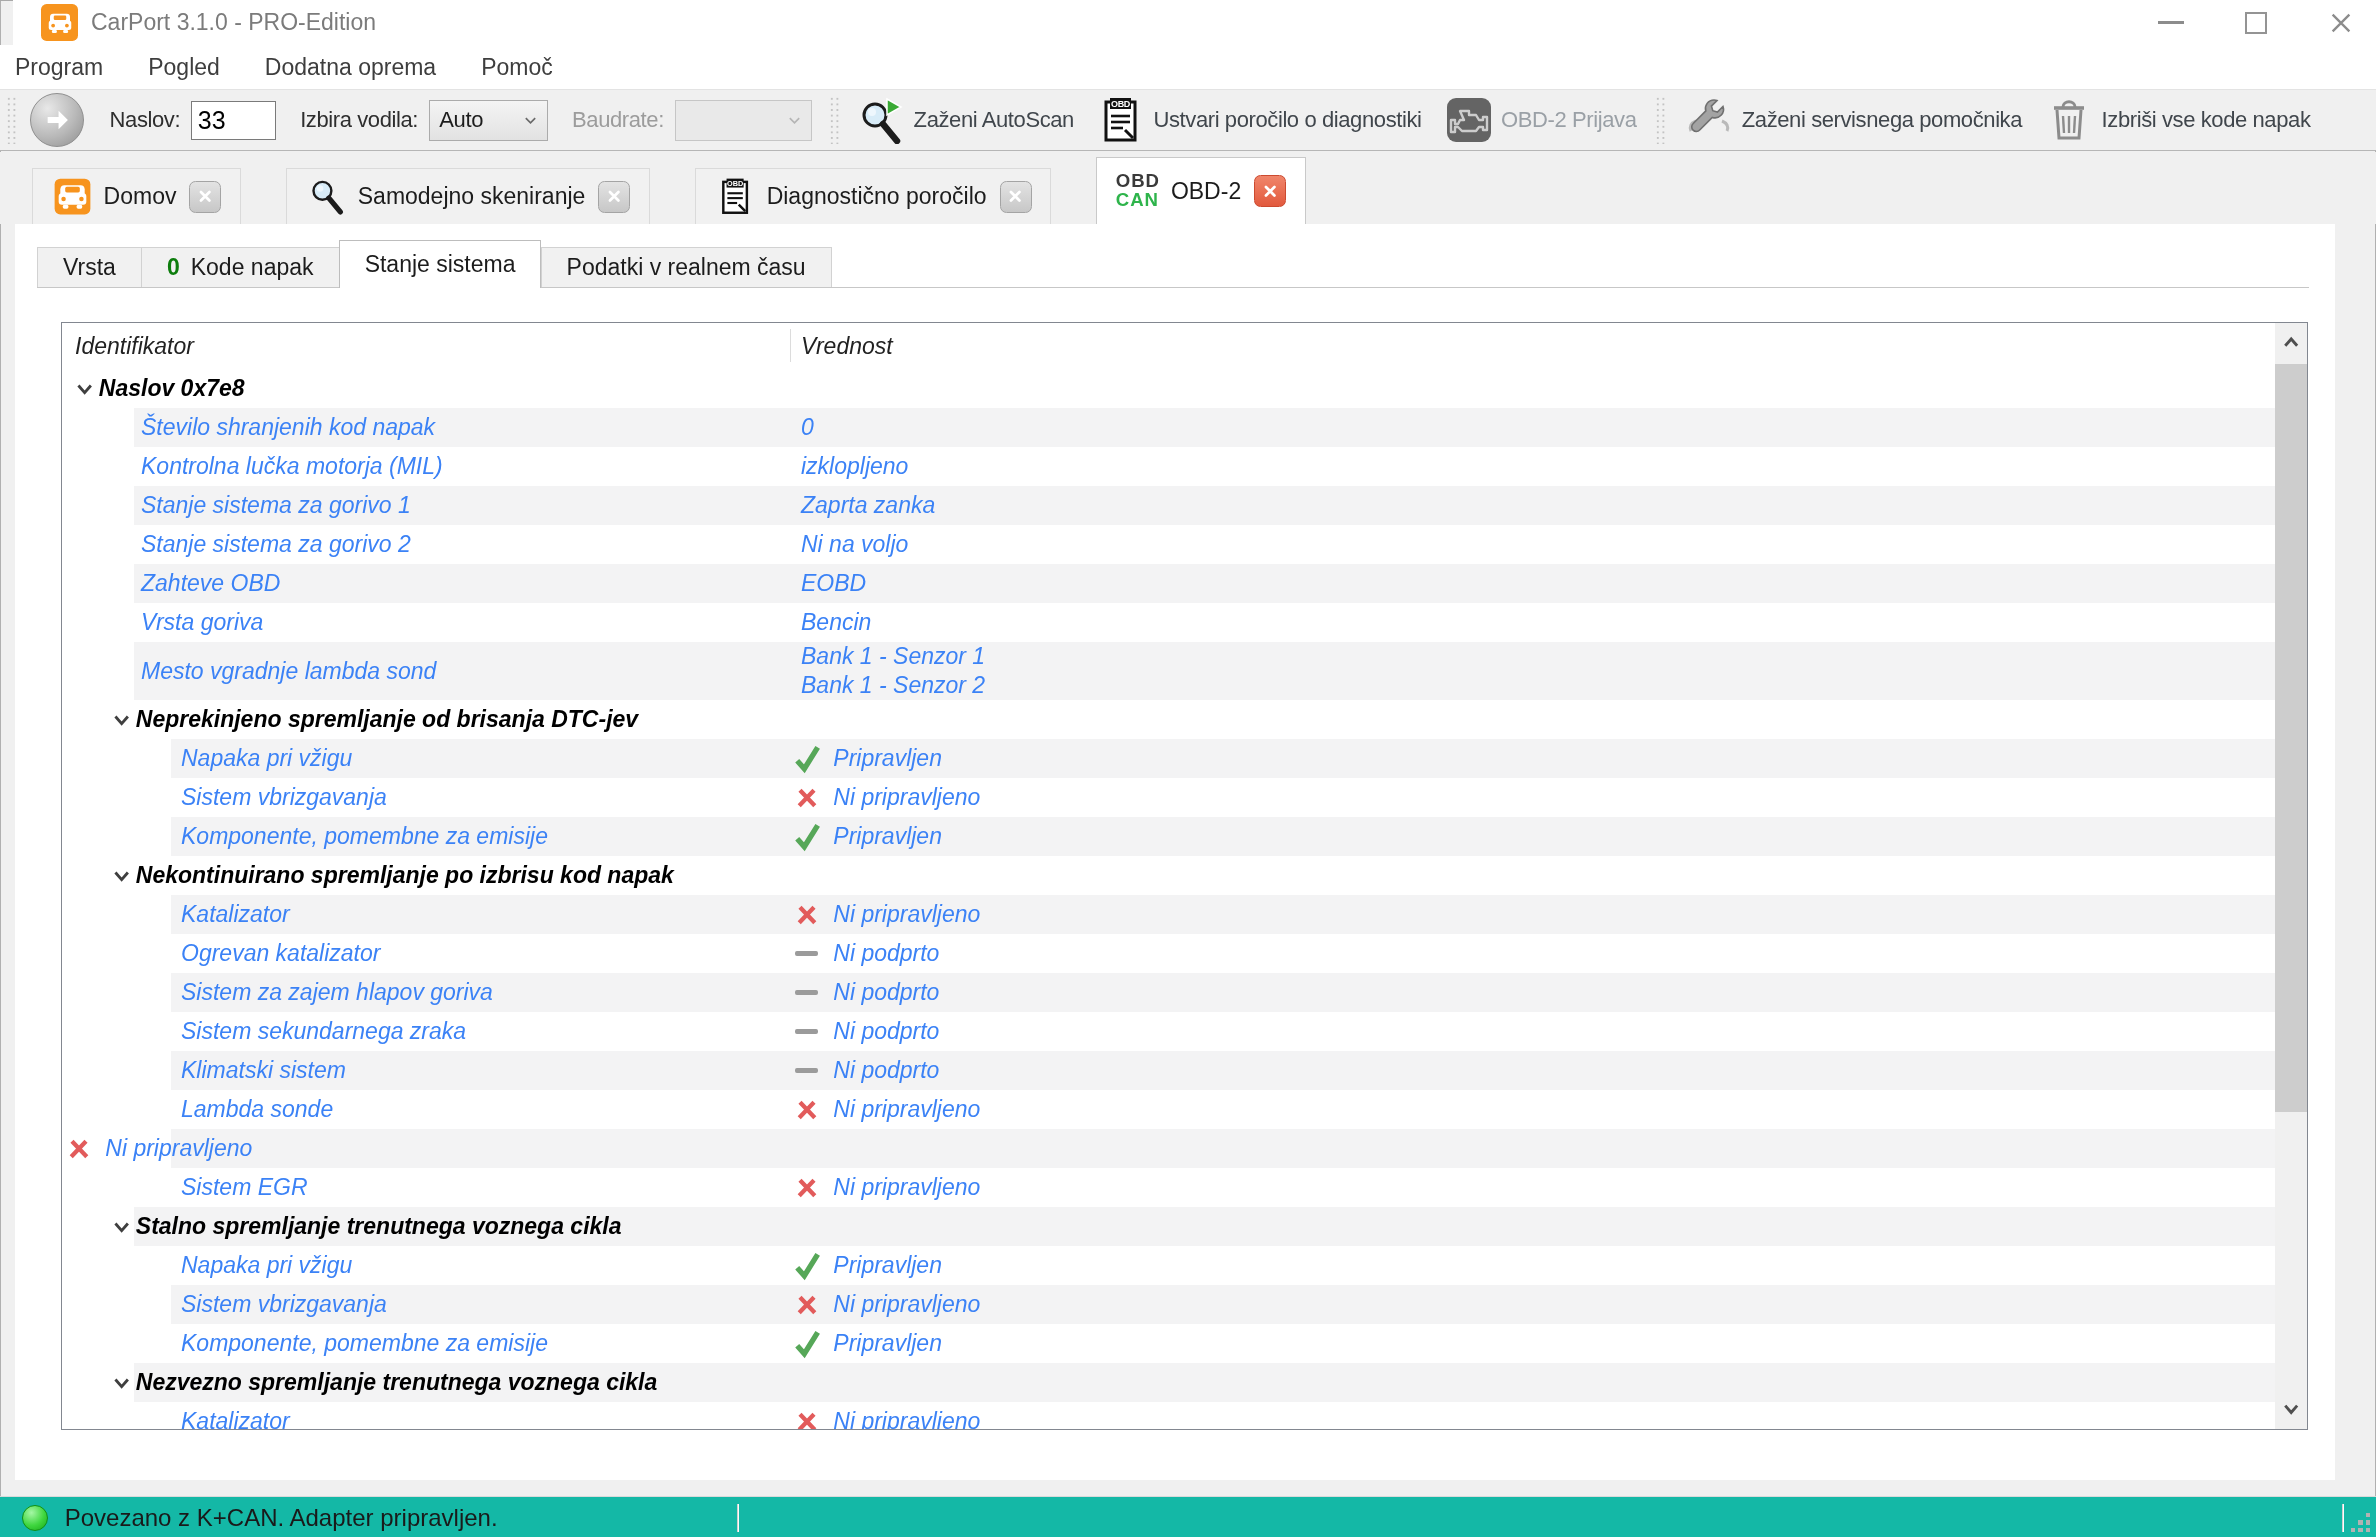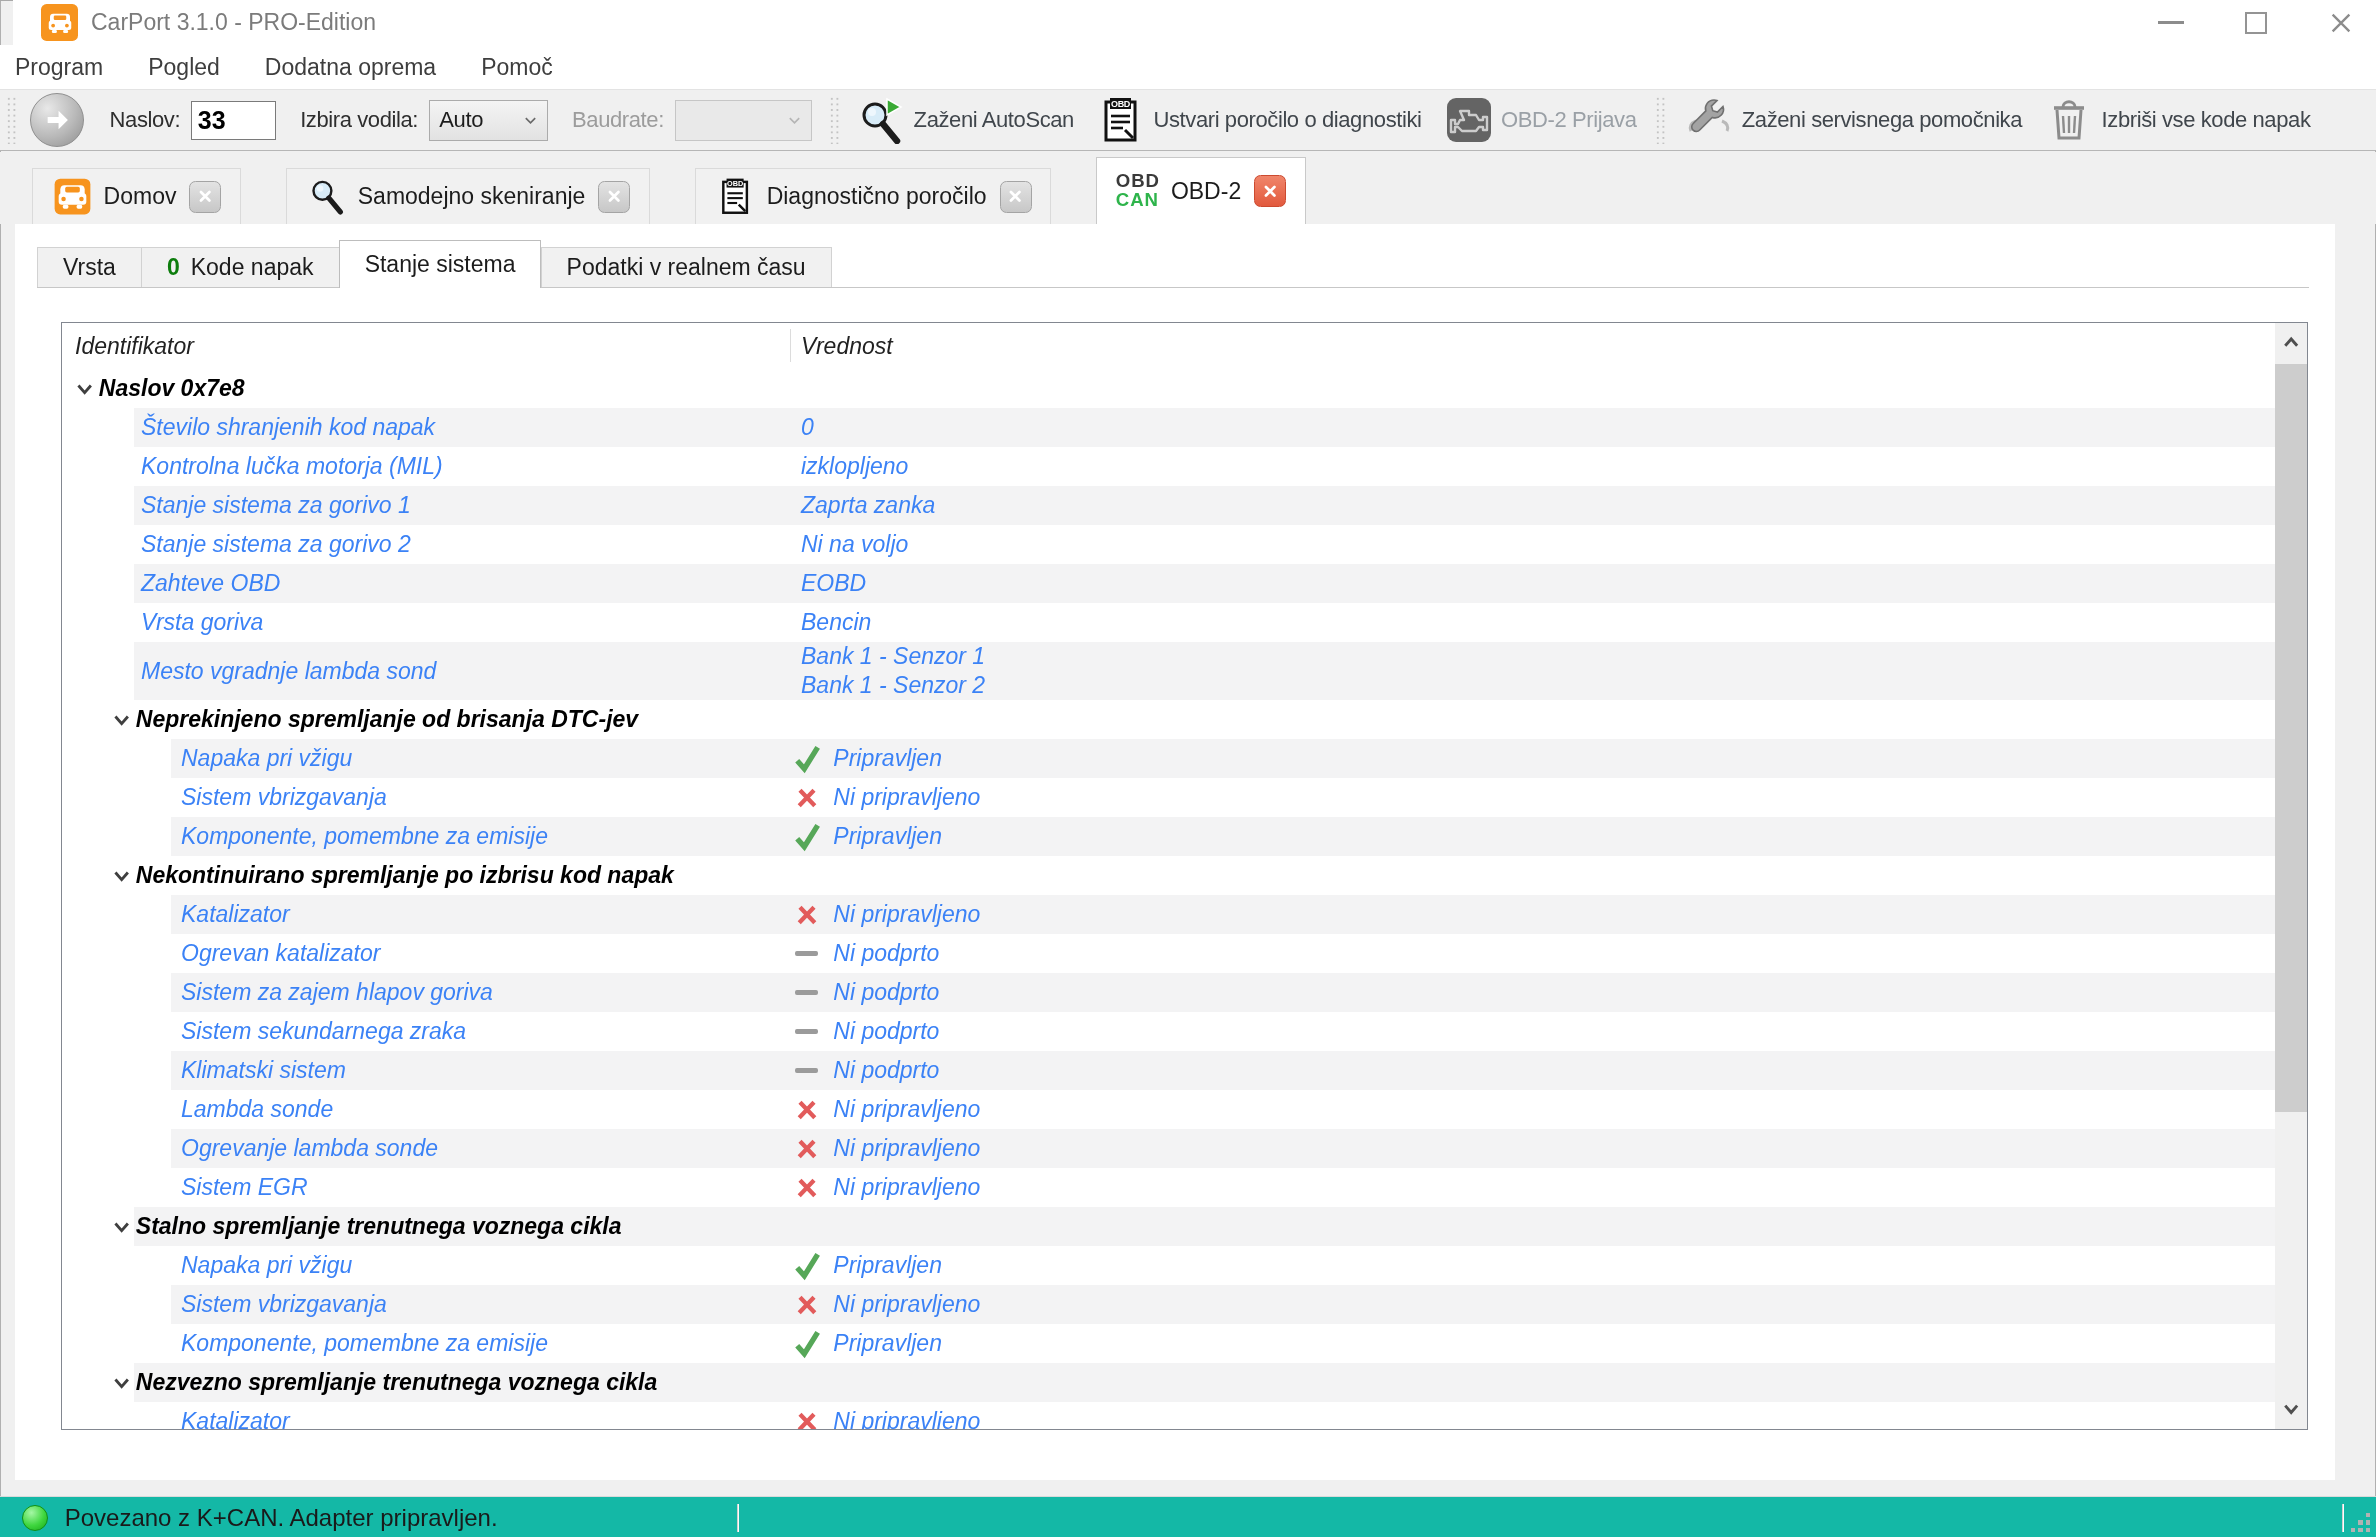--- a/index.html
+++ b/index.html
@@ -23,21 +23,21 @@
   .menu-item{font-size:23px;color:#3e3e3e;margin-right:45px;white-space:nowrap;}
   
   .toolbar{position:absolute;left:0;top:89px;width:100%;height:62px;background:#f0f0f0;border-top:0.9px solid #e3e3e3;border-bottom:0.9px solid #b6b6b6;box-sizing:border-box;display:flex;align-items:center;white-space:nowrap;letter-spacing:-0.4px;}
   .gripper{width:11px;height:48px;margin:0 5.6px;flex:0 0 auto;
     background-image:radial-gradient(circle,#c3c3c3 35%,rgba(0,0,0,0) 36%);background-size:5.6px 5.6px;background-position:0 0;}
   .round-btn{width:54px;height:54px;border-radius:50%;margin:0 13px 0 7.4px;flex:0 0 auto;
     background:radial-gradient(circle at 32% 28%,#e8e8e8,#b9b9b9 55%,#8d8d8d);border:1.9px solid #8f8f8f;box-sizing:border-box;
     display:flex;align-items:center;justify-content:center;}
   .tb-label{font-size:22px;color:#2e2e2e;margin:0 11px 0 13px;}
   .tb-label.disabled{color:#9c9c9c;}
-  .tb-input{width:85px;height:39px;border:0.9px solid #7a7a7a;font-family:"Liberation Sans",sans-serif;font-size:25px;font-weight:700;padding:0 5.6px;box-sizing:border-box;background:#fff;color:#000;}
+  .tb-input{width:85px;height:39px;border:0.9px solid #7a7a7a;font-family:"Liberation Sans",sans-serif;font-size:25px;font-weight:400;padding:0 5.6px;box-sizing:border-box;background:#fff;color:#000;}
   .tb-select{height:41px;background:linear-gradient(#f4f4f4,#e2e2e2);border:0.9px solid #ababab;box-sizing:border-box;display:flex;align-items:center;justify-content:space-between;padding:0 9.3px;font-size:22px;color:#1d1d1d;}
   .tb-select.disabled{background:#e9e9e9;border-color:#c6c6c6;color:#9c9c9c;}
   .sel-chev{width:15px;height:15px;flex:0 0 auto;}
   .tb-btn{display:flex;align-items:center;height:56px;padding:0 10.2px;margin:0 0.9px;flex:0 0 auto;}
   .tb-btn .ticon{width:50px;height:50px;margin-right:7.4px;flex:0 0 auto;display:flex;align-items:center;justify-content:center;}
   .tb-btn .ticon svg{width:48px;height:48px;}
   .tb-btn .tlabel{font-size:22px;color:#40464c;}
   .tb-btn.disabled .tlabel{color:#9aa0a6;}
   
   .tabstrip{position:absolute;left:0;top:152px;width:100%;height:72px;background:#f0f0f0;display:flex;align-items:flex-end;padding-left:32px;box-sizing:border-box;gap:46px;}
@@ -510,23 +510,20 @@
           <div class="val">
             <span class="st-icon">
               <svg viewBox="0 0 36 36" width="28" height="28">
                 <path d="M9 8l19 20M27 8L8 28" stroke="#e25b5b" stroke-width="5.5"></path>
               </svg>
             </span>
             <span class="cell-text">Ni pripravljeno</span>
           </div>
         </div>
         <div class="row lvl2 banded">
-          <div class="ind">
-            <span class="cell-text">Ogrevanje lambda sonde</span>
-          </div>
           <div class="val">
             <span class="st-icon">
               <svg viewBox="0 0 36 36" width="28" height="28">
                 <path d="M9 8l19 20M27 8L8 28" stroke="#e25b5b" stroke-width="5.5"></path>
               </svg>
             </span>
             <span class="cell-text">Ni pripravljeno</span>
           </div>
         </div>
         <div class="row lvl2">

